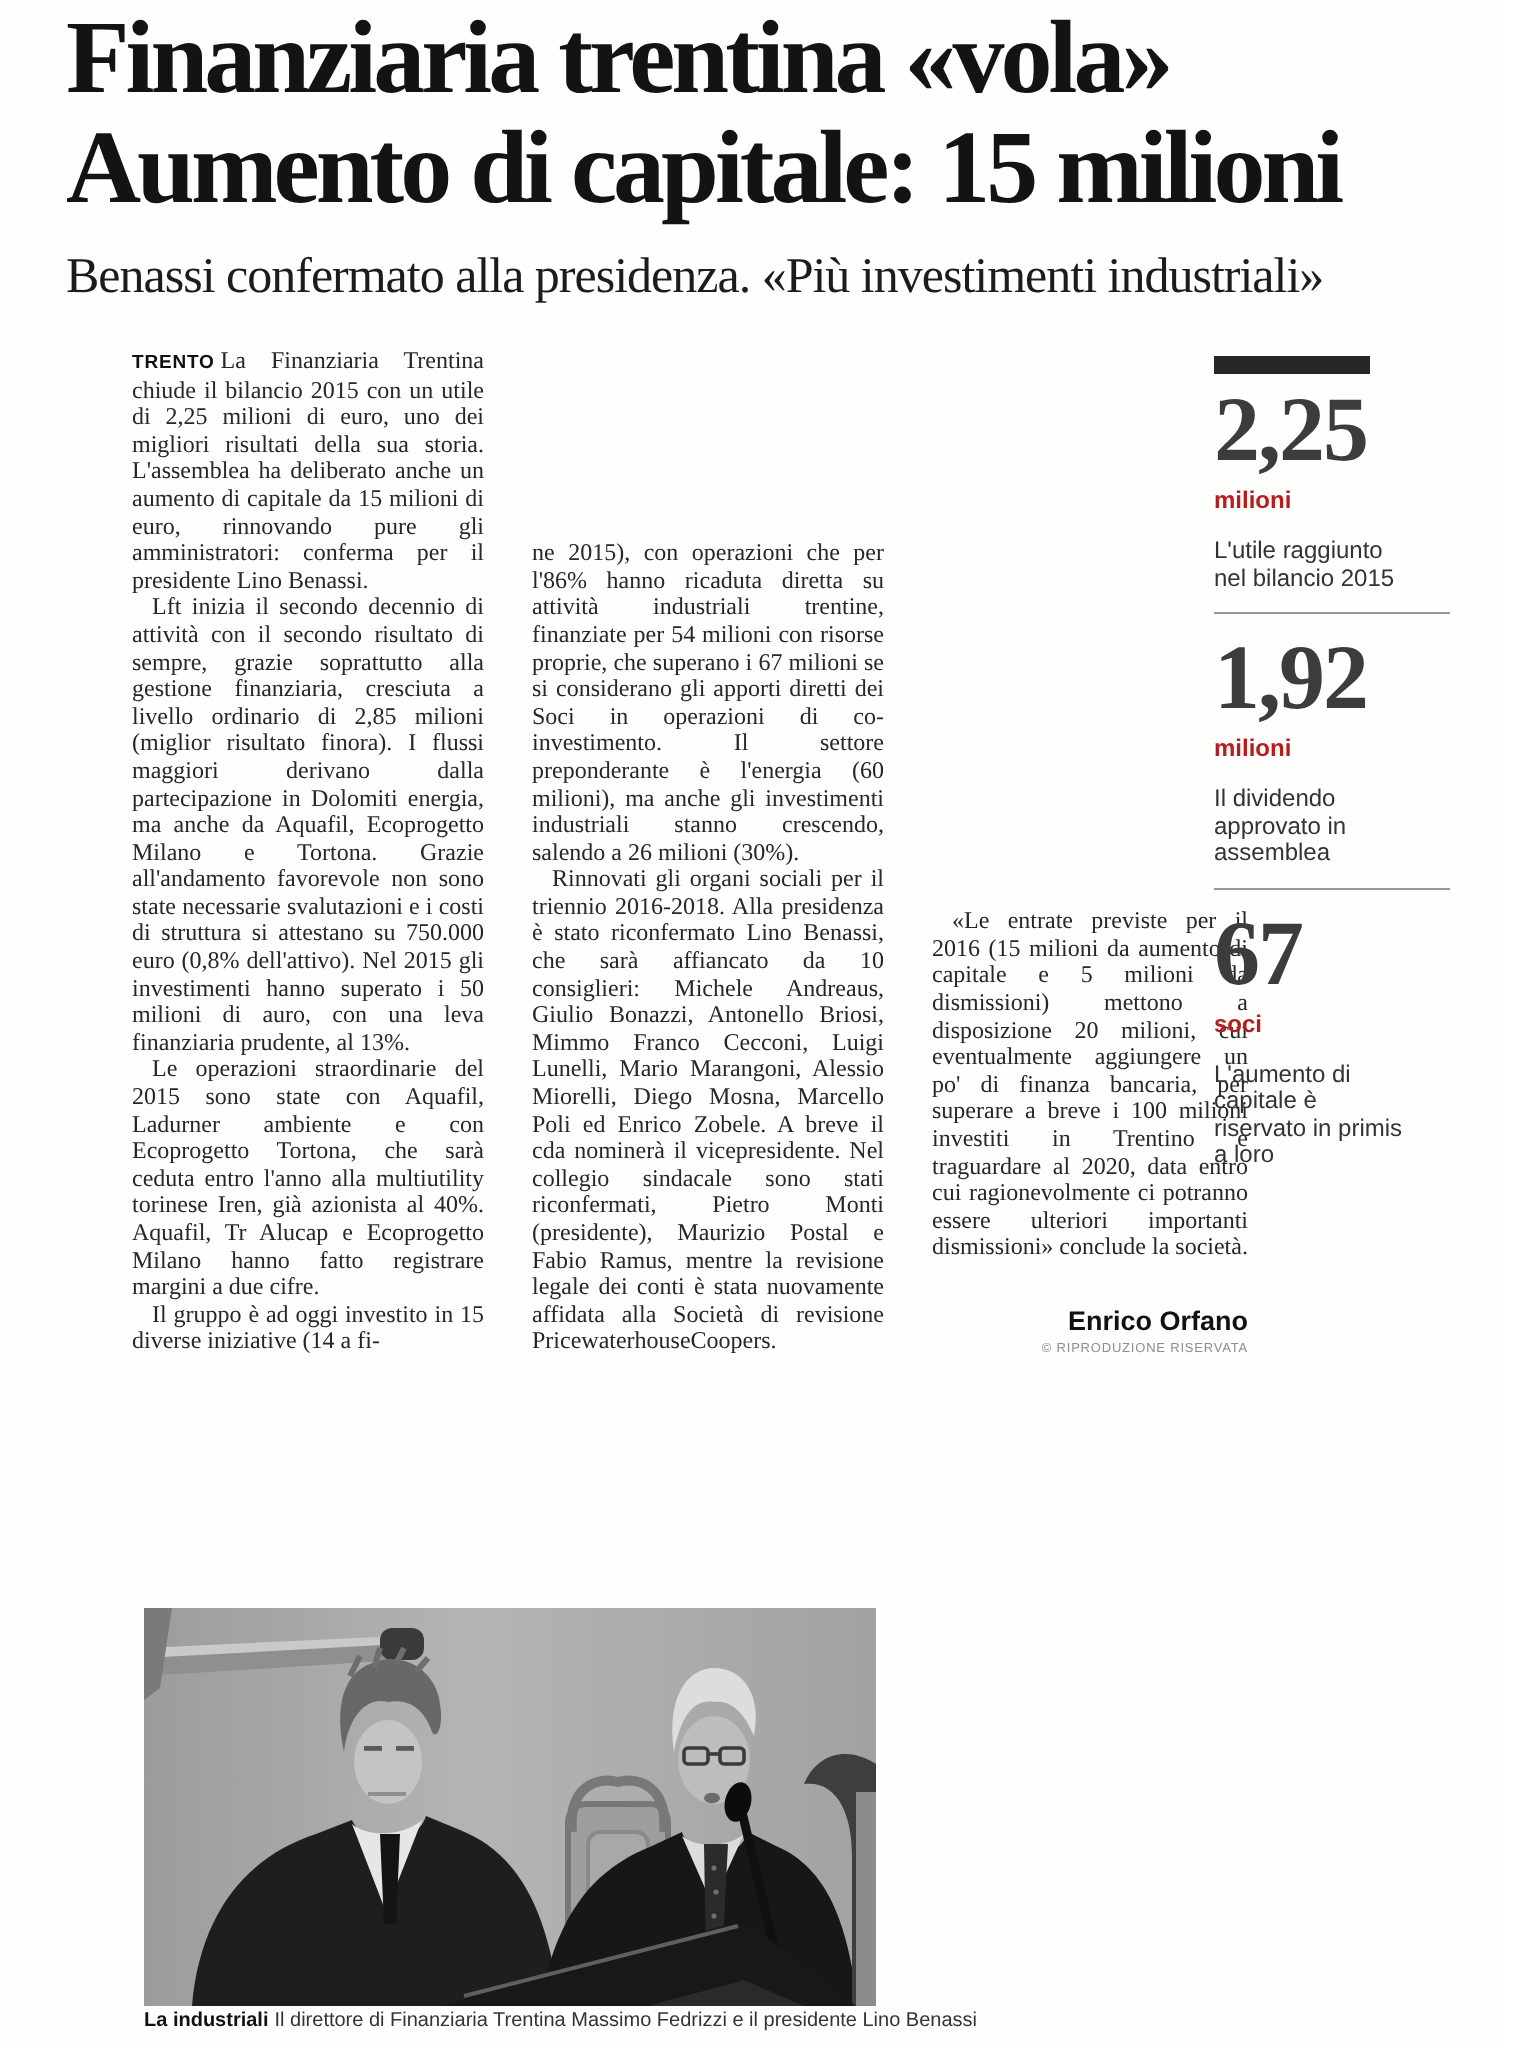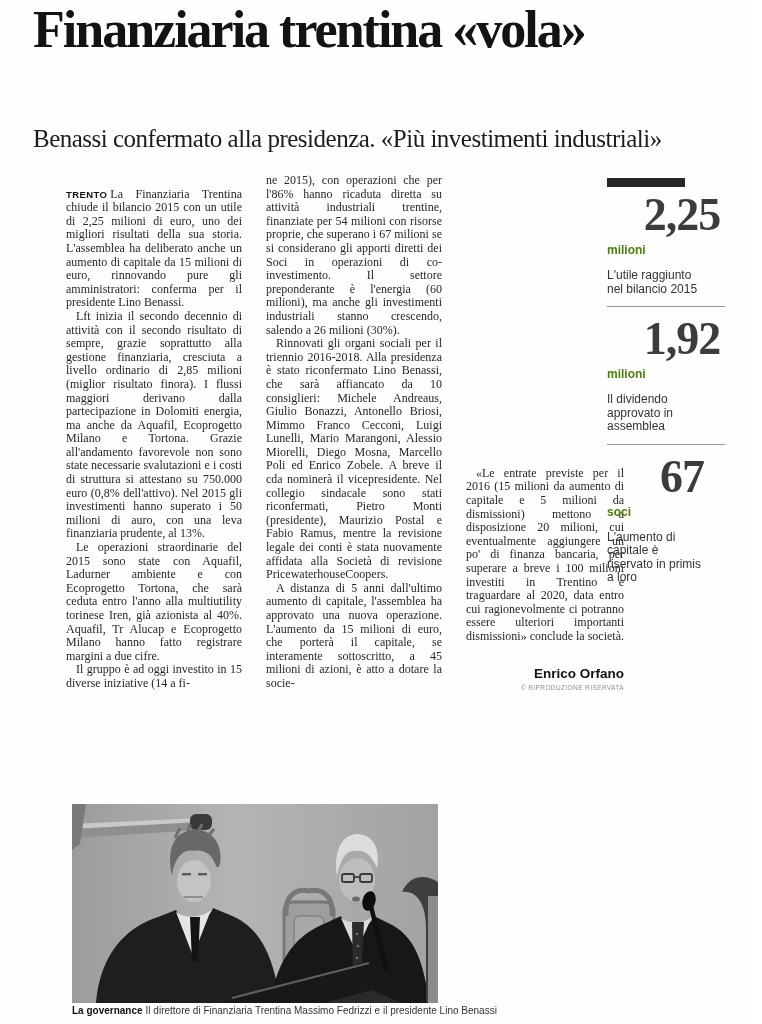--- a/index.html
+++ b/index.html
@@ -45,25 +45,24 @@
     font-family:"Liberation Sans",sans-serif;
     font-size:6.5px;letter-spacing:0.4px;color:#8d8d8d;
   }
   
   .sidebar{position:absolute;left:607px;top:178px;width:150px;}
   .sb-bar{width:78px;height:9px;background:#272727;}
   .sb-num{
     font-family:"Liberation Serif","DejaVu Serif",serif;font-weight:bold;
     font-size:46px;line-height:50px;letter-spacing:-1px;color:#3c3c3c;
     margin-top:3px;
-    text-align:center;
   }
   .sb-unit{
     font-family:"Liberation Sans",sans-serif;font-weight:bold;
-    font-size:12px;line-height:14px;color:#4d7c0f;margin-top:3px;
+    font-size:12px;line-height:14px;color:#b91c1c;margin-top:3px;
   }
   .sb-desc{
     font-family:"Liberation Sans",sans-serif;font-size:12px;
     line-height:13.5px;color:#333;max-width:97px;margin-top:12px;
   }
   .sb-divider{
     border:none;border-top:1.5px solid #979797;width:118px;
     margin:10px 0 7px 0;
   }
   
@@ -79,37 +78,37 @@
   }
   .caption .cap-label{font-weight:bold;color:#111;margin-right:3px;}
 </style>
 </head>
 <body>
 
 <div id="page">
 
   <div class="headline">
     <div>Finanziaria trentina «vola»</div>
+    <div>Aumento di capitale: 15 milioni</div>
   </div>
 
   <div class="deck">Benassi confermato alla presidenza. «Più investimenti industriali»</div>
 
   <div class="columns">
 
     <div class="bodycol col1">
       <p class="first"><span class="dateline">TRENTO</span><span>La Finanziaria Trentina chiude il bilancio 2015 con un utile di 2,25 milioni di euro, uno dei migliori risultati della sua storia. L'assemblea ha deliberato anche un aumento di capitale da 15 milioni di euro, rinnovando pure gli amministratori: conferma per il presidente Lino Benassi.</span></p>
       <p>Lft inizia il secondo decennio di attività con il secondo risultato di sempre, grazie soprattutto alla gestione finanziaria, cresciuta a livello ordinario di 2,85 milioni (miglior risultato finora). I flussi maggiori derivano dalla partecipazione in Dolomiti energia, ma anche da Aquafil, Ecoprogetto Milano e Tortona. Grazie all'andamento favorevole non sono state necessarie svalutazioni e i costi di struttura si attestano su 750.000 euro (0,8% dell'attivo). Nel 2015 gli investimenti hanno superato i 50 milioni di auro, con una leva finanziaria prudente, al 13%.</p>
       <p>Le operazioni straordinarie del 2015 sono state con Aquafil, Ladurner ambiente e con Ecoprogetto Tortona, che sarà ceduta entro l'anno alla multiutility torinese Iren, già azionista al 40%. Aquafil, Tr Alucap e Ecoprogetto Milano hanno fatto registrare margini a due cifre.</p>
       <p>Il gruppo è ad oggi investito in 15 diverse iniziative (14 a fi-</p>
     </div>
 
     <div class="bodycol col2">
       <p class="cont">ne 2015), con operazioni che per l'86% hanno ricaduta diretta su attività industriali trentine, finanziate per 54 milioni con risorse proprie, che superano i 67 milioni se si considerano gli apporti diretti dei Soci in operazioni di co-investimento. Il settore preponderante è l'energia (60 milioni), ma anche gli investimenti industriali stanno crescendo, salendo a 26 milioni (30%).</p>
       <p>Rinnovati gli organi sociali per il triennio 2016-2018. Alla presidenza è stato riconfermato Lino Benassi, che sarà affiancato da 10 consiglieri: Michele Andreaus, Giulio Bonazzi, Antonello Briosi, Mimmo Franco Cecconi, Luigi Lunelli, Mario Marangoni, Alessio Miorelli, Diego Mosna, Marcello Poli ed Enrico Zobele. A breve il cda nominerà il vicepresidente. Nel collegio sindacale sono stati riconfermati, Pietro Monti (presidente), Maurizio Postal e Fabio Ramus, mentre la revisione legale dei conti è stata nuovamente affidata alla Società di revisione PricewaterhouseCoopers.</p>
-      <p>A distanza di 5 anni dall'ultimo aumento di capitale, l'assemblea ha approvato una nuova operazione. L'aumento da 15 milioni di euro, che porterà il capitale, se interamente sottoscritto, a 45 milioni di azioni, è atto a dotare la socie-</p>
     </div>
 
     <div class="bodycol col3">
       <p>«Le entrate previste per il 2016 (15 milioni da aumento di capitale e 5 milioni da dismissioni) mettono a disposizione 20 milioni, cui eventualmente aggiungere un po' di finanza bancaria, per superare a breve i 100 milioni investiti in Trentino e traguardare al 2020, data entro cui ragionevolmente ci potranno essere ulteriori importanti dismissioni» conclude la società.</p>
       <div class="byline">Enrico Orfano</div>
       <div class="copyright">© RIPRODUZIONE RISERVATA</div>
     </div>
 
   </div>
 
@@ -188,16 +187,16 @@
       <path d="M330,88 C346,86 354,102 354,124 L354,199 L366,199 L366,78 C350,68 336,74 330,88 Z" fill="#3e3e3e"></path>
       <rect x="356" y="92" width="10" height="107" fill="#8c8c8c"></rect>
 
       <polygon points="148,199 300,156 356,199" fill="#181818"></polygon>
       <line x1="160" y1="194" x2="297" y2="159" stroke="#5f5f5f" stroke-width="2"></line>
       <polygon points="252,199 300,186 330,199" fill="#2a2a2a"></polygon>
     </svg>
   </div>
 
   <div class="caption">
-    <span class="cap-label">La governance</span><span>Il direttore di Finanziaria Trentina Massimo Fedrizzi e il presidente Lino Benassi</span>
+    <span class="cap-label">La industriali</span><span>Il direttore di Finanziaria Trentina Massimo Fedrizzi e il presidente Lino Benassi</span>
   </div>
 
 </div>
 
 </body></html>

